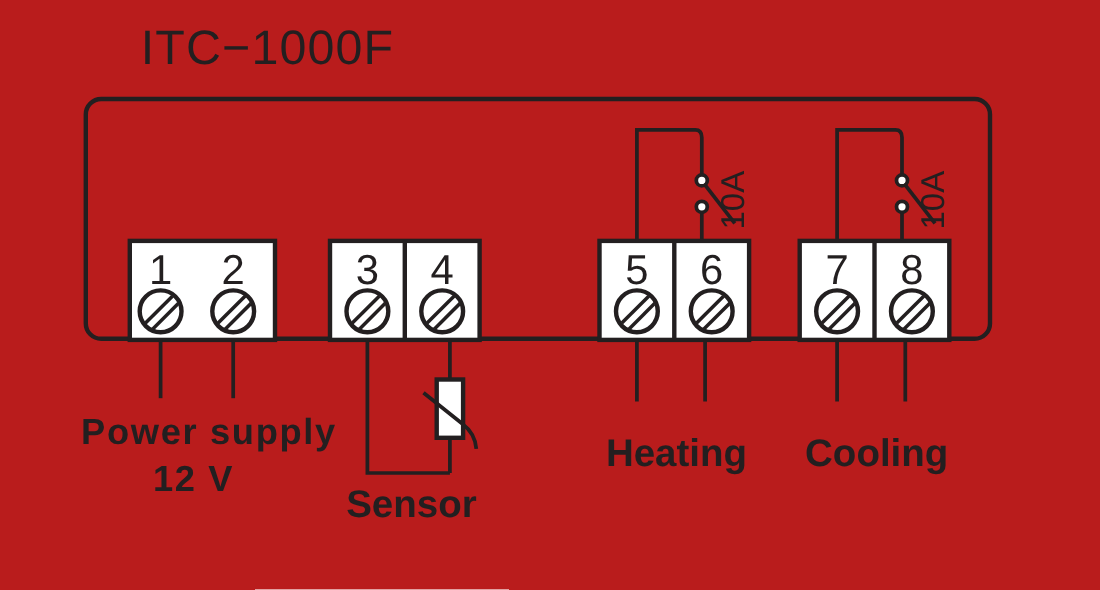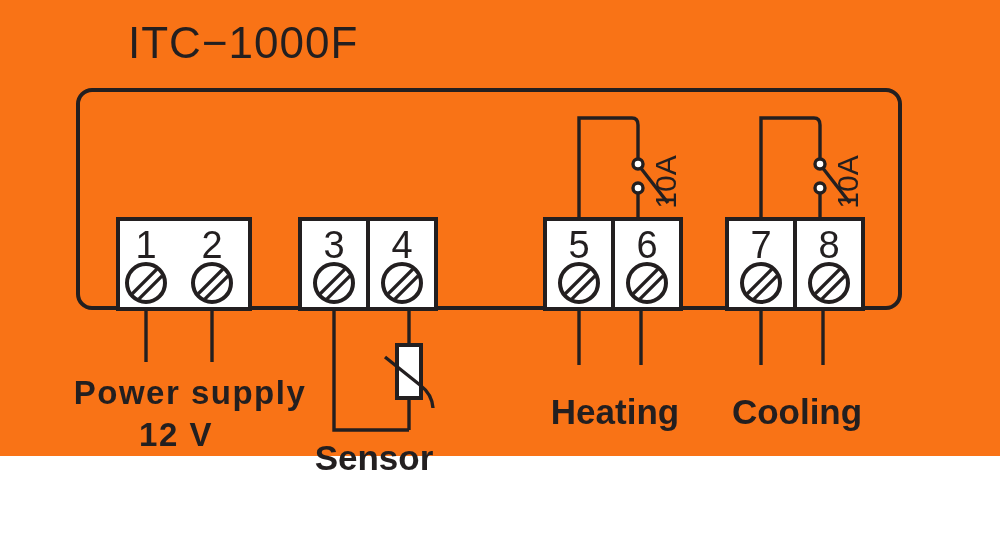--- a/index.html
+++ b/index.html
@@ -9,22 +9,22 @@
   }
   body {
     width: 1000px;
     height: 536px;
     overflow: hidden;
     font-family: "Liberation Sans", sans-serif;
   }
   #diagram-root {
     position: relative;
     width: 1000px;
-    height: 456px;
-    background: #f97316;
+    height: 536px;
+    background: #b91c1c;
   }
   svg#wiring-svg {
     display: block;
     width: 1000px;
     height: 536px;
   }
   .stroke-main {
     fill: none;
     stroke: #231f20;
     stroke-width: 4;

